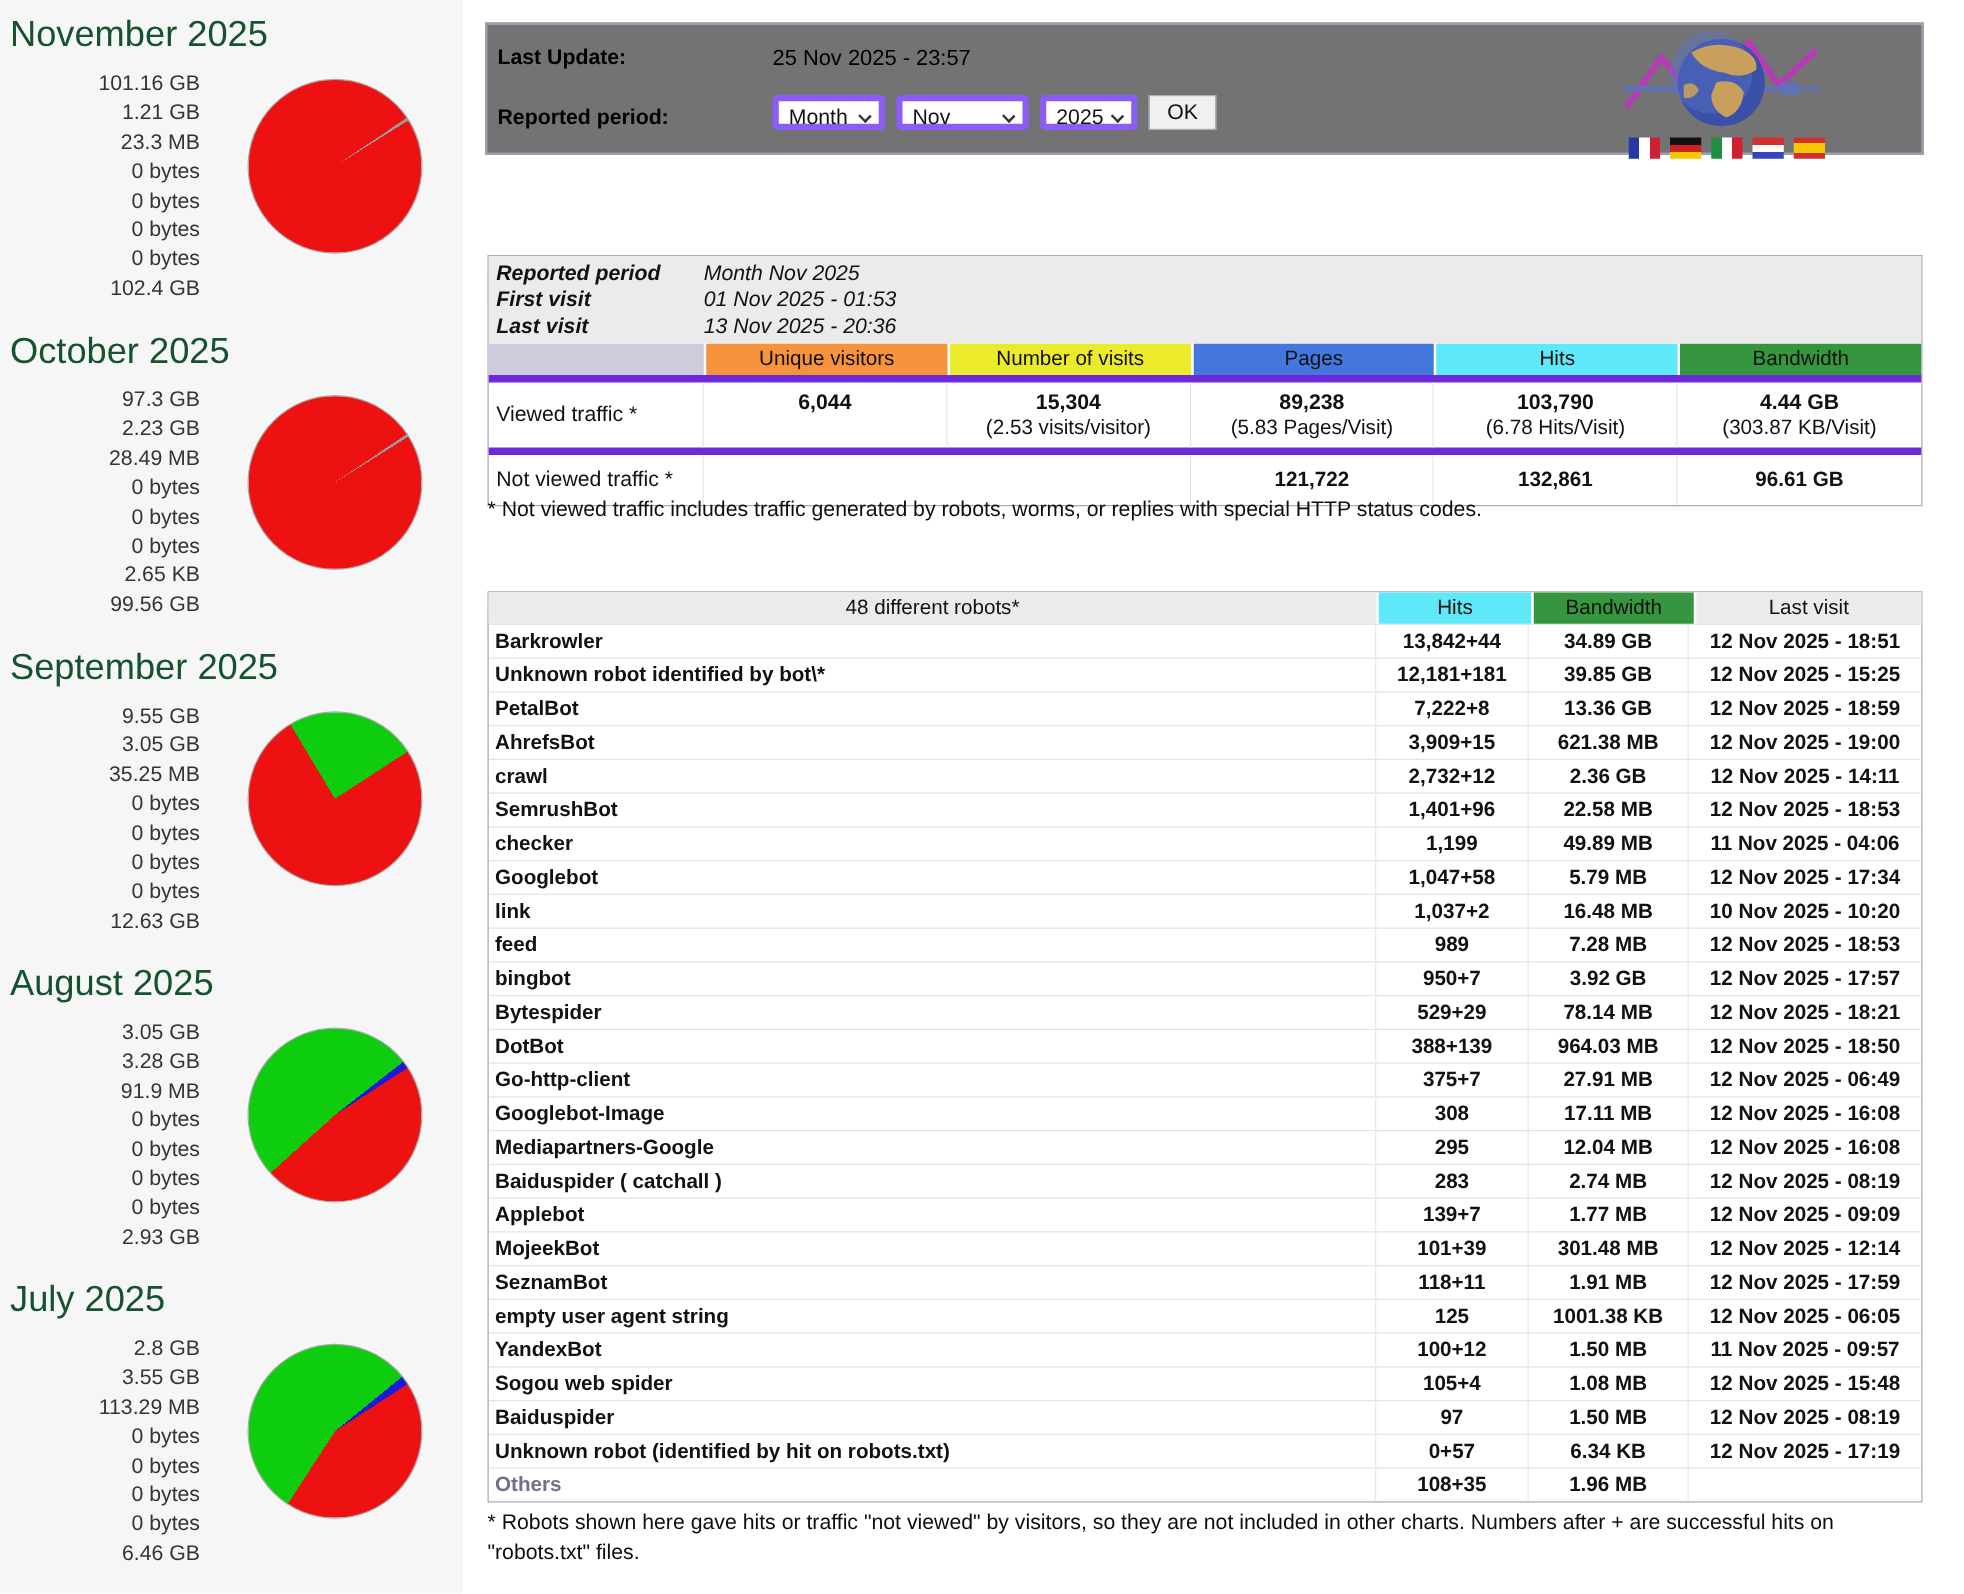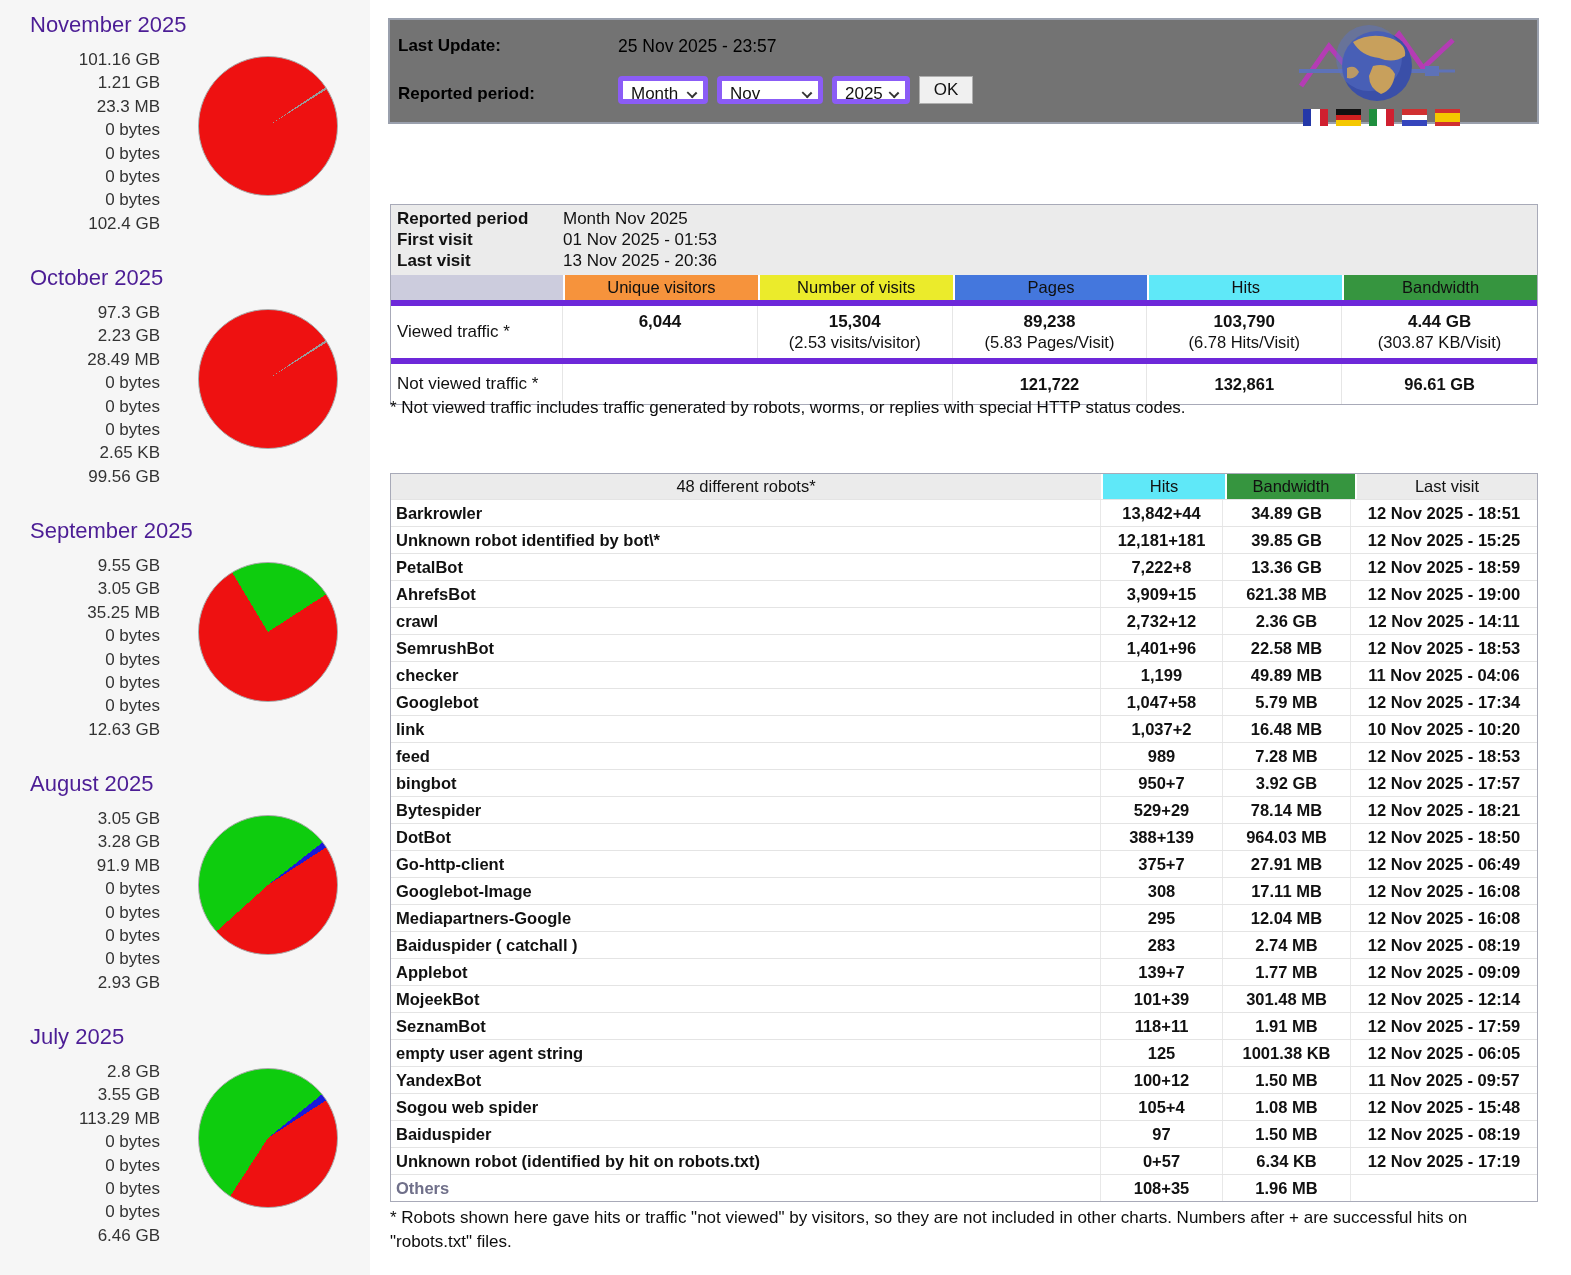--- a/index.html
+++ b/index.html
@@ -3,21 +3,21 @@
 <meta charset="utf-8">
 <style>
   * { margin:0; padding:0; box-sizing:border-box; }
   html,body { width:1571px; height:1275px; background:#fff;
     font-family:"Liberation Sans","DejaVu Sans",sans-serif; color:#111; overflow:hidden; }
   body { position:relative; }
 
   
   .sidebar { position:absolute; left:0; top:0; width:370px; height:1275px; background:#f6f6f6; }
   .month { position:relative; padding-top:12px; height:253px; }
-  .month-title { font-size:22px; color:#4c1d95; padding-left:30px; letter-spacing:0; }
+  .month-title { font-size:29px; color:#14532d; padding-left:8px; letter-spacing:0; }
   .month-row { display:flex; margin-top:10px; }
   .month-values { width:160px; text-align:right; font-size:17px; line-height:23.4px; color:#333; }
   .pie { width:140px; height:140px; border-radius:50%; margin-left:38px; margin-top:8px;
          border:1px solid #a9a9a9; flex:0 0 auto; }
 
   
   .main { position:absolute; left:388px; top:0; width:1153px; height:1275px; }
 
   
   .header-box { position:absolute; left:0; top:18px; width:1151px; height:106px;
@@ -44,21 +44,21 @@
   
   .bar { position:absolute; left:2px; width:800px; height:28px; background:#ccccdd;
          text-align:center; font-size:19.5px; line-height:28px;margin-top:41px; }
   .bar b { color:#000; }
   .bar .seplink { font-weight:bold; color:#000; font-size:17px; }
   .bar a { color:#3232c8; font-size:17.5px; text-decoration:none; cursor:pointer; }
 
   
   .summary-table { position:absolute; left:2px; top:204px; width:1148px;
                    border:1px solid #a8aab8; background:#fff; }
-  .sum-info { background:#ebebeb; padding:3px 0 4px 0; }
+  .sum-info { background:#ebebeb; padding:3px 0 4px 0;font-style:italic; }
   .sum-info-row { display:grid; grid-template-columns:172px auto; font-size:17px; line-height:21px; }
   .sum-info-row .lbl { font-weight:bold; padding-left:6px; }
   .sum-head { display:grid; grid-template-columns:172px repeat(5,1fr); gap:2px; background:#fff; }
   .sum-head .cell { height:25px; text-align:center; font-size:16.5px; line-height:25px; color:#101010; }
   .sum-head .corner { background:#ccccdd; }
   .sum-body-row { display:grid; grid-template-columns:172px repeat(5,1fr); border-top:6px solid #6d28d9; }
   .sum-body-row > div { border-right:1px solid #e6e6e6; padding:6px 4px; text-align:center; font-size:16.5px; }
   .sum-body-row > div:last-child { border-right:none; }
   .sum-body-row .rowlbl { text-align:left; padding-left:6px; font-size:17px; display:flex; align-items:center; }
   .cell-main { font-weight:bold; font-size:17px; }

